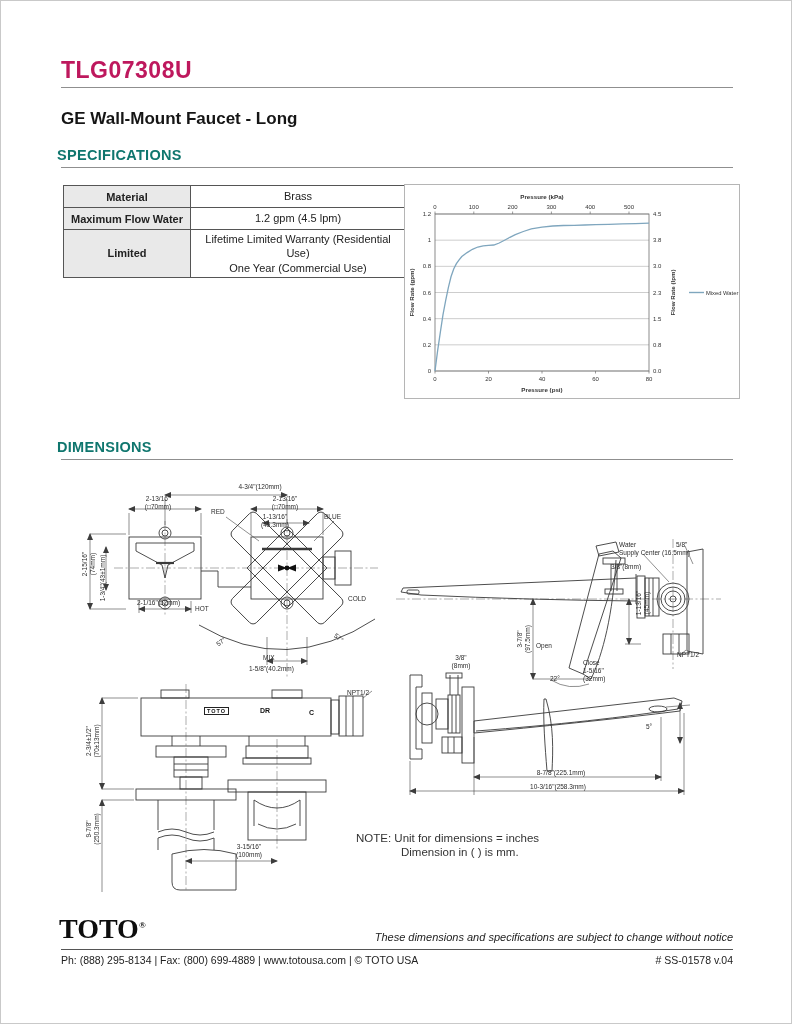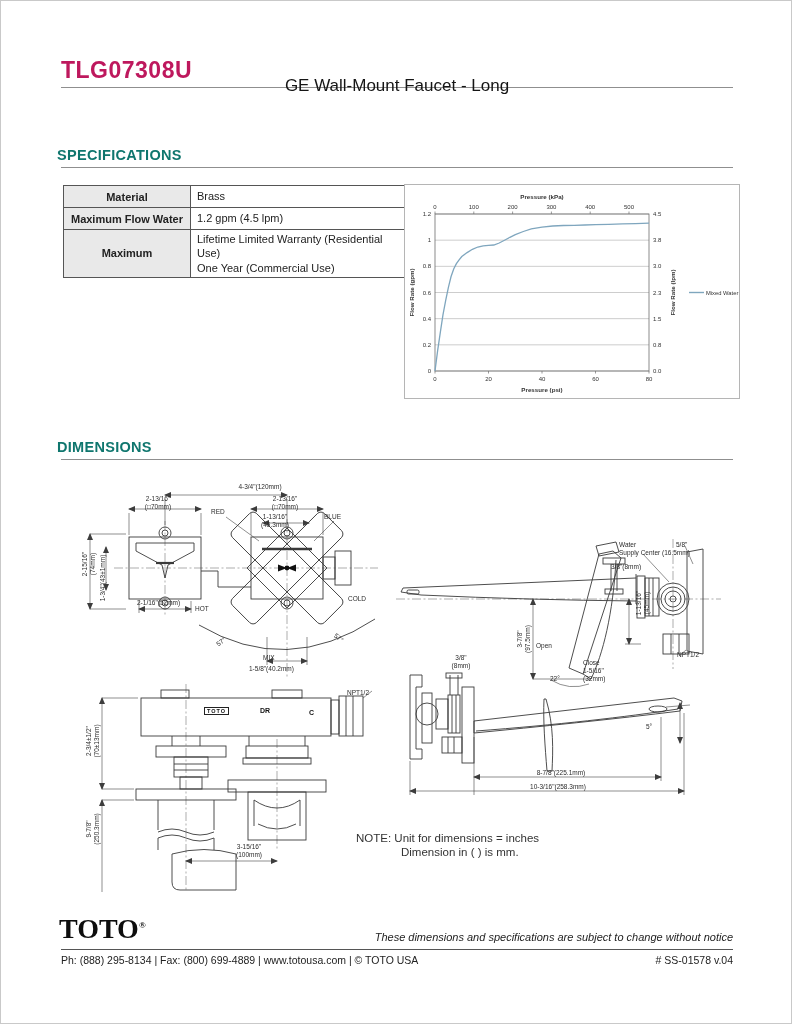--- a/index.html
+++ b/index.html
@@ -1,24 +1,24 @@
 <!DOCTYPE html>
 <html><head>
 <meta charset="utf-8">
 <style>
   html,body{margin:0;padding:0;background:#ffffff;}
   .page{position:relative;width:792px;height:1024px;background:#fff;overflow:hidden;
         font-family:"Liberation Sans",sans-serif;color:#222;border:1px solid #c9c9c9;box-sizing:border-box;}
   .rule{position:absolute;height:1px;background:#8f8f8f;}
   .title{position:absolute;left:60px;top:56px;font-size:23px;font-weight:bold;letter-spacing:.5px;color:#be185d;}
-  .subtitle{position:absolute;left:60px;width:672px;top:75px;text-align:center;font-size:17px;font-weight:normal;color:#151515;}
+  .subtitle{position:absolute;left:60px;width:672px;top:108px;text-align:left;font-size:17px;font-weight:bold;color:#151515;}
   .sechead{position:absolute;left:56px;font-size:14.5px;font-weight:bold;letter-spacing:.3px;color:#0f766e;}
   
   .spec{position:absolute;left:62px;top:184px;border-collapse:collapse;font-size:11px;color:#222;}
-  .spec td{border:1px solid #555;vertical-align:middle;}
+  .spec td{border:1px solid #555;vertical-align:middle;text-align:center;}
   .spec td.k{width:118px;background:#e9e9e9;font-weight:bold;text-align:center;padding:2px 4px;}
   .spec td.v{width:202px;padding:2px 6px;white-space:pre-line;line-height:1.3;}
   .r1 td{height:17px;margin-top:44px;} .r2 td{height:17px;} .r3 td{height:34px;}
   
   .chartbox{position:absolute;left:403px;top:183px;width:334px;height:213px;border:1px solid #b5b5b5;background:#fff;}
   .chartbox svg{display:block;}
   .chartbox text{font-family:"Liberation Sans",sans-serif;}
   
   .draw{position:absolute;}
   .draw svg{display:block;overflow:visible;}
@@ -54,21 +54,21 @@
     <tbody>
         <tr class="r1">
       <td class="k">Material</td>
       <td class="v">Brass</td>
     </tr>
     <tr class="r2">
       <td class="k">Maximum Flow Water</td>
       <td class="v">1.2 gpm (4.5 lpm)</td>
     </tr>
     <tr class="r3">
-      <td class="k">Maximum</td>
+      <td class="k">Limited</td>
       <td class="v">Lifetime Limited Warranty (Residential Use)
 One Year (Commercial Use)</td>
     </tr>
   </tbody>
     </table>
 
   <div class="chartbox">
     <svg id="flow-chart" width="334" height="213" viewBox="0 0 334 213">
         <line x1="30" x2="244" y1="186" y2="186" stroke="#9a9a9a" stroke-width="0.5"></line>
         <line x1="30" x2="244" y1="159.83333333333334" y2="159.83333333333334" stroke="#9a9a9a" stroke-width="0.5"></line>

